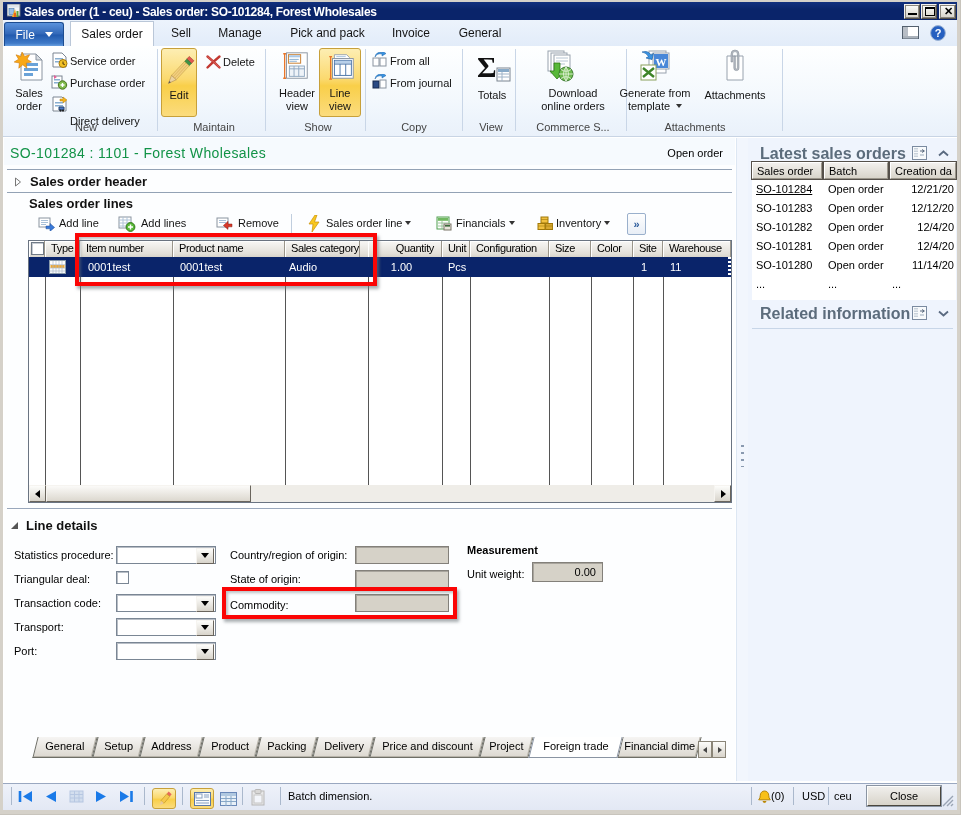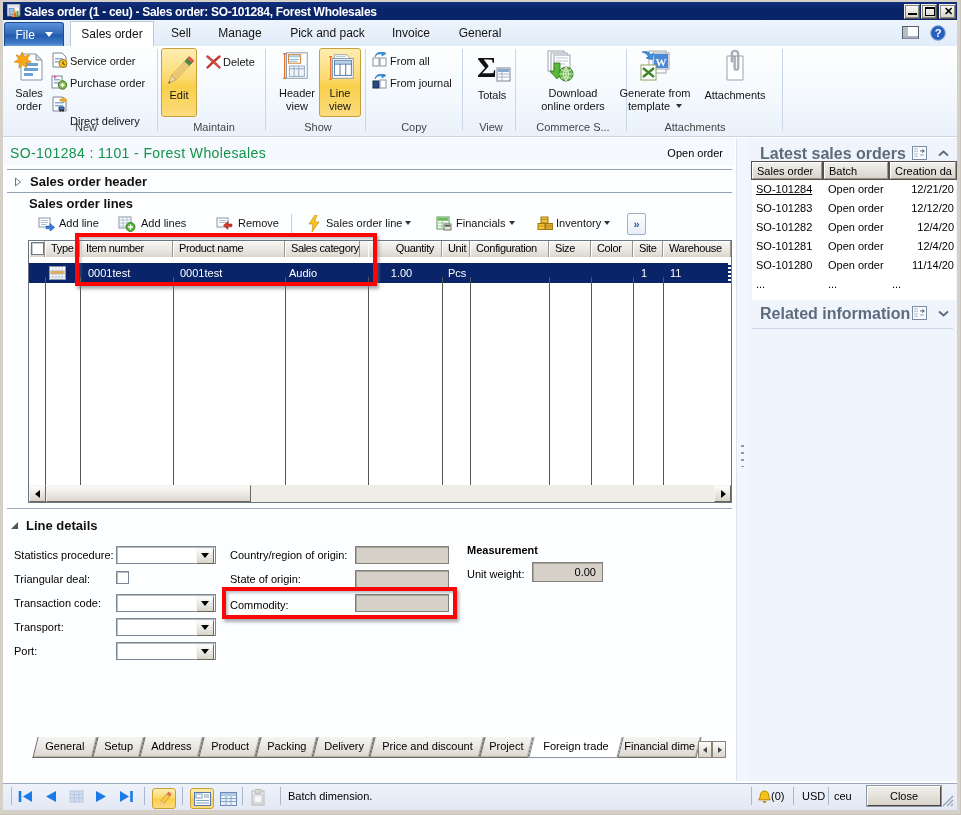--- a/index.html
+++ b/index.html
@@ -40,21 +40,21 @@
 .groove { position:absolute; left:3px; width:725px; height:2px; border-top:1px solid #9aa8bc; border-bottom:1px solid #fff; }
 #gridtb { position:absolute; left:28px; top:74px; width:676px; height:26px; }
 .tbsep { position:absolute; top:2px; height:20px; width:1px; background:#c0cede; }
 #chevbtn { position:absolute; left:595px; top:1px; width:19px; height:22px; border:1px solid #9ab0cc; background:linear-gradient(#fefefe,#e8eef6); color:#2a5a9a; font-weight:bold; text-align:center; line-height:20px; border-radius:2px; }
 
 
 #grid { position:absolute; left:24px; top:102px; width:704px; height:263px; border:1px solid #6a7482; background:#fff; }
 .ghead { position:absolute; left:0; top:0; width:702px; height:16px; background:linear-gradient(#f8f7f5,#e2dfd8 80%,#d8d4ca); }
 .gh { position:absolute; top:0; height:16px; border-right:1px solid #9a958a; box-shadow:inset 1px 1px 0 #fff; line-height:15px; padding-left:6px; overflow:hidden; white-space:nowrap; font-size:11px; letter-spacing:-0.35px; }
 .gcb { position:absolute; left:2px; top:1px; width:13px; height:13px; background:#fff; border:1px solid #707a86; box-shadow:inset 1px 1px 0 #c8ccd2; }
-.grow { position:absolute; left:0; top:16px; width:702px; height:20px; background:#0a246a; color:#fff;margin-top:6px; }
+.grow { position:absolute; left:0; top:16px; width:702px; height:20px; background:#0a246a; color:#fff; }
 .gc { position:absolute; top:4px; font-size:11px; white-space:nowrap; }
 .grmark { position:absolute; right:0; top:0; width:3px; height:20px; background:repeating-linear-gradient(#fff 0 2px, #0a246a 2px 4px); }
 #gempty { position:absolute; left:0; top:36px; width:702px; height:208px; }
 #gempty i { position:absolute; top:0; height:208px; width:1px; background:#555; }
 #hscroll { position:absolute; left:0; top:244px; width:702px; height:17px; background:#efede8 ; }
 .sbtn { position:absolute; top:0; width:17px; height:17px; background:linear-gradient(#fdfdfb,#d8d4cb); border:1px solid; border-color:#f6f4f0 #6a655d #6a655d #f6f4f0; }
 .arr-l { position:absolute; left:5px; top:4px; width:0; height:0; border-top:4px solid transparent; border-bottom:4px solid transparent; border-right:5px solid #000; }
 .arr-r { position:absolute; left:6px; top:4px; width:0; height:0; border-top:4px solid transparent; border-bottom:4px solid transparent; border-left:5px solid #000; }
 #hthumb { position:absolute; left:17px; top:0; width:205px; height:17px; background:linear-gradient(#fbfaf8,#dcd8cf); border:1px solid; border-color:#f6f4f0 #6a655d #6a655d #f6f4f0; }
 

